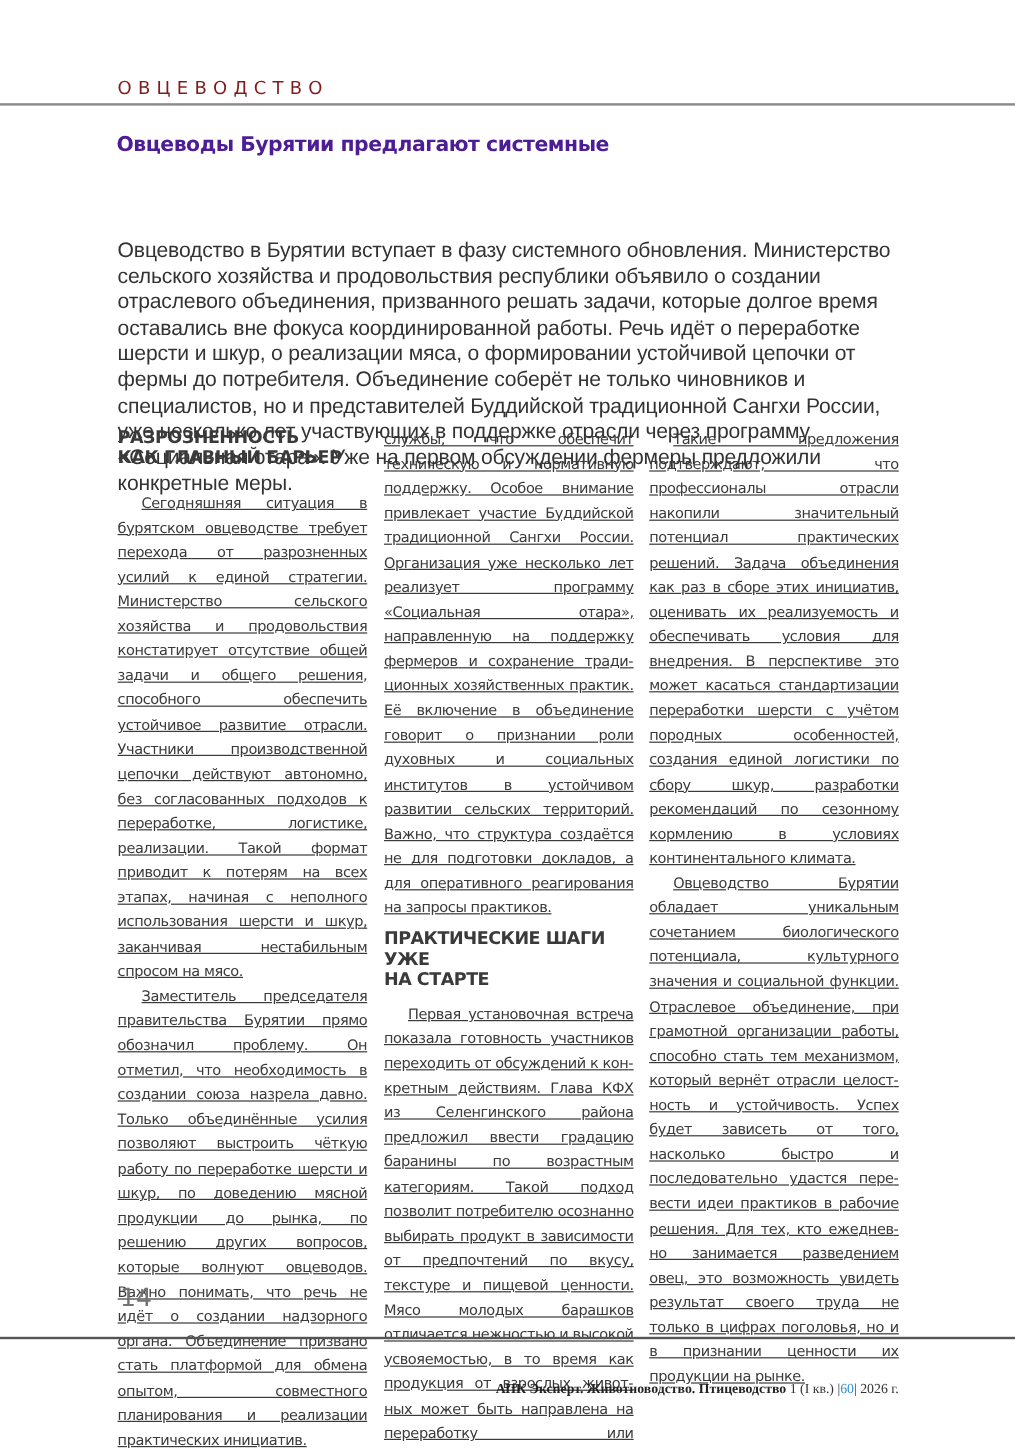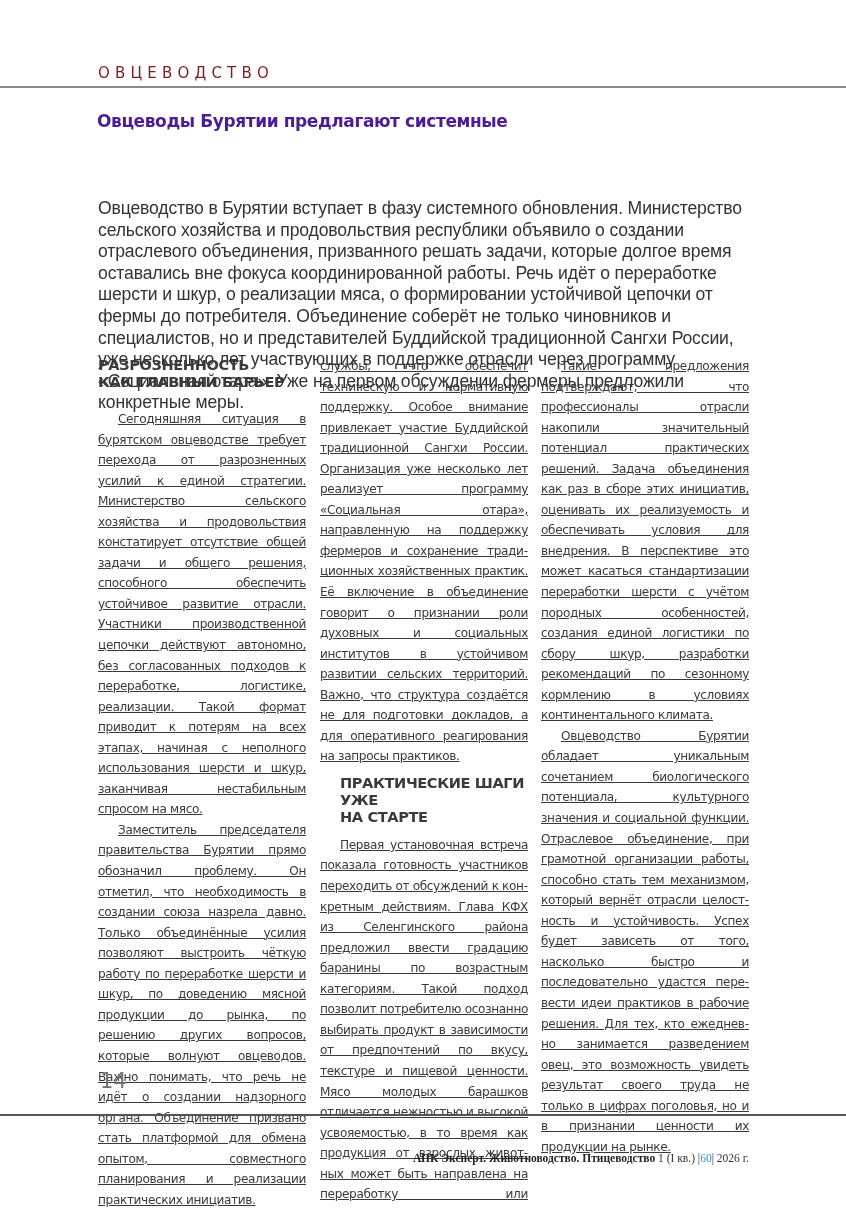--- a/index.html
+++ b/index.html
@@ -39,21 +39,21 @@
 
   .col p { text-indent: 20px; hyphens: manual; text-decoration: underline; }
   .col p.noindent { text-indent: 0; }
 
   .subhead {
     font-family: "DejaVu Sans", sans-serif; font-weight: bold;
     font-size: 14.6px; line-height: 17px; color: #3a3a3a; text-align: left;
     letter-spacing: -0.4px; text-transform: uppercase;
   }
   .col1 .subhead.first { margin-top: 0; margin-bottom: 19px; }
-  .subhead.mid { margin-top: 7px; margin-bottom: 10px; margin-left: 20px; }
+  .subhead.mid { margin-top: 7px; margin-bottom: 10px; }
 
   .bottom-rule {
     position: absolute; left: 0; top: 1114px; width: 846px; height: 1.5px; background: #555;
   }
   .page-number {
     position: absolute; left: 100px; top: 1069px;
     font-family: "DejaVu Sans", sans-serif; font-size: 21px; color: #737373; font-weight: normal;
   }
   .footer-info {
     position: absolute; right: 97px; top: 1152px;

